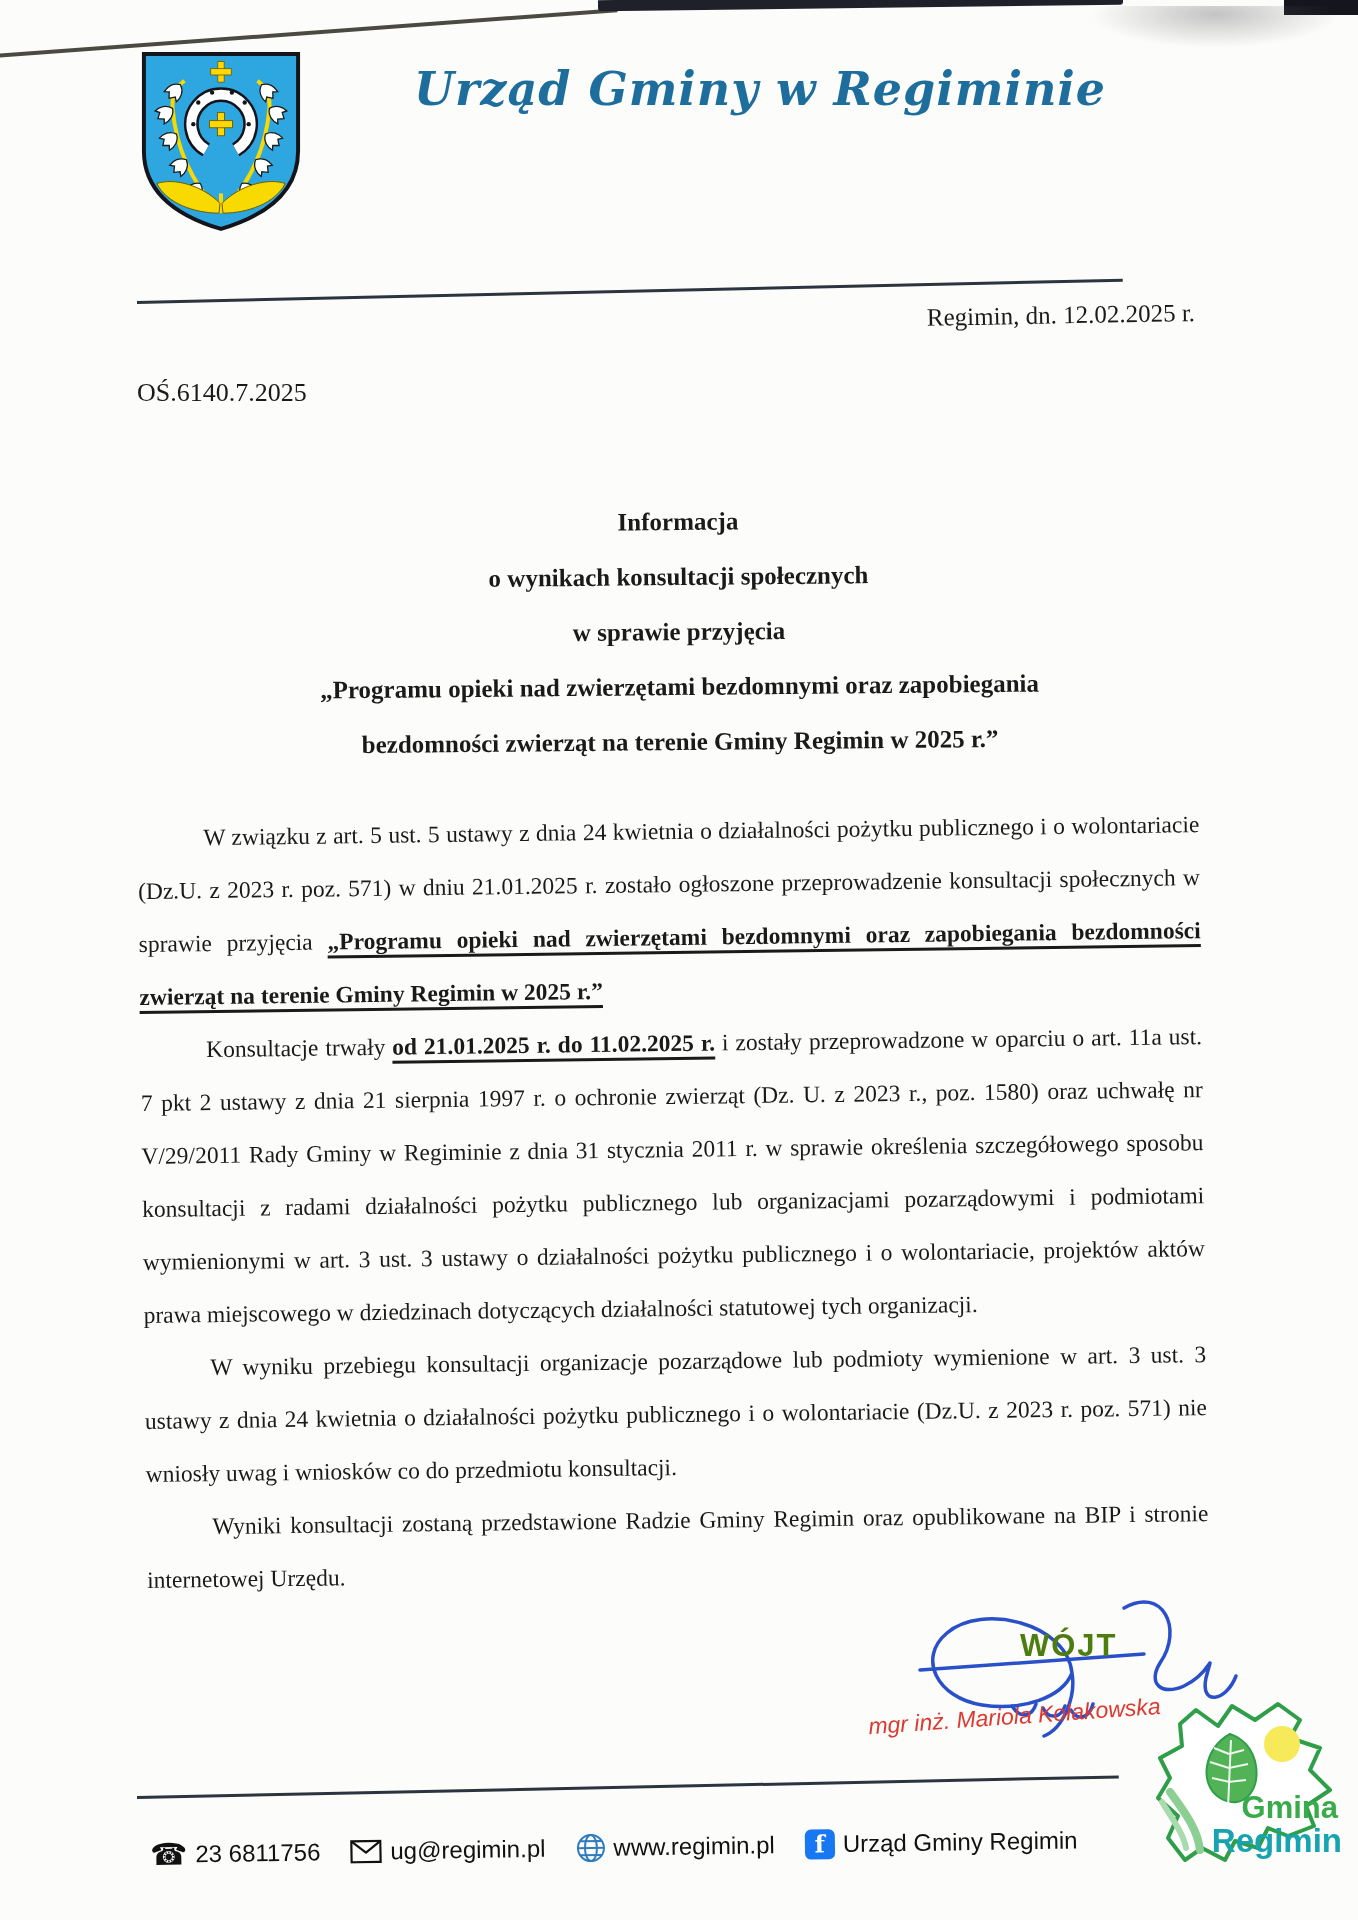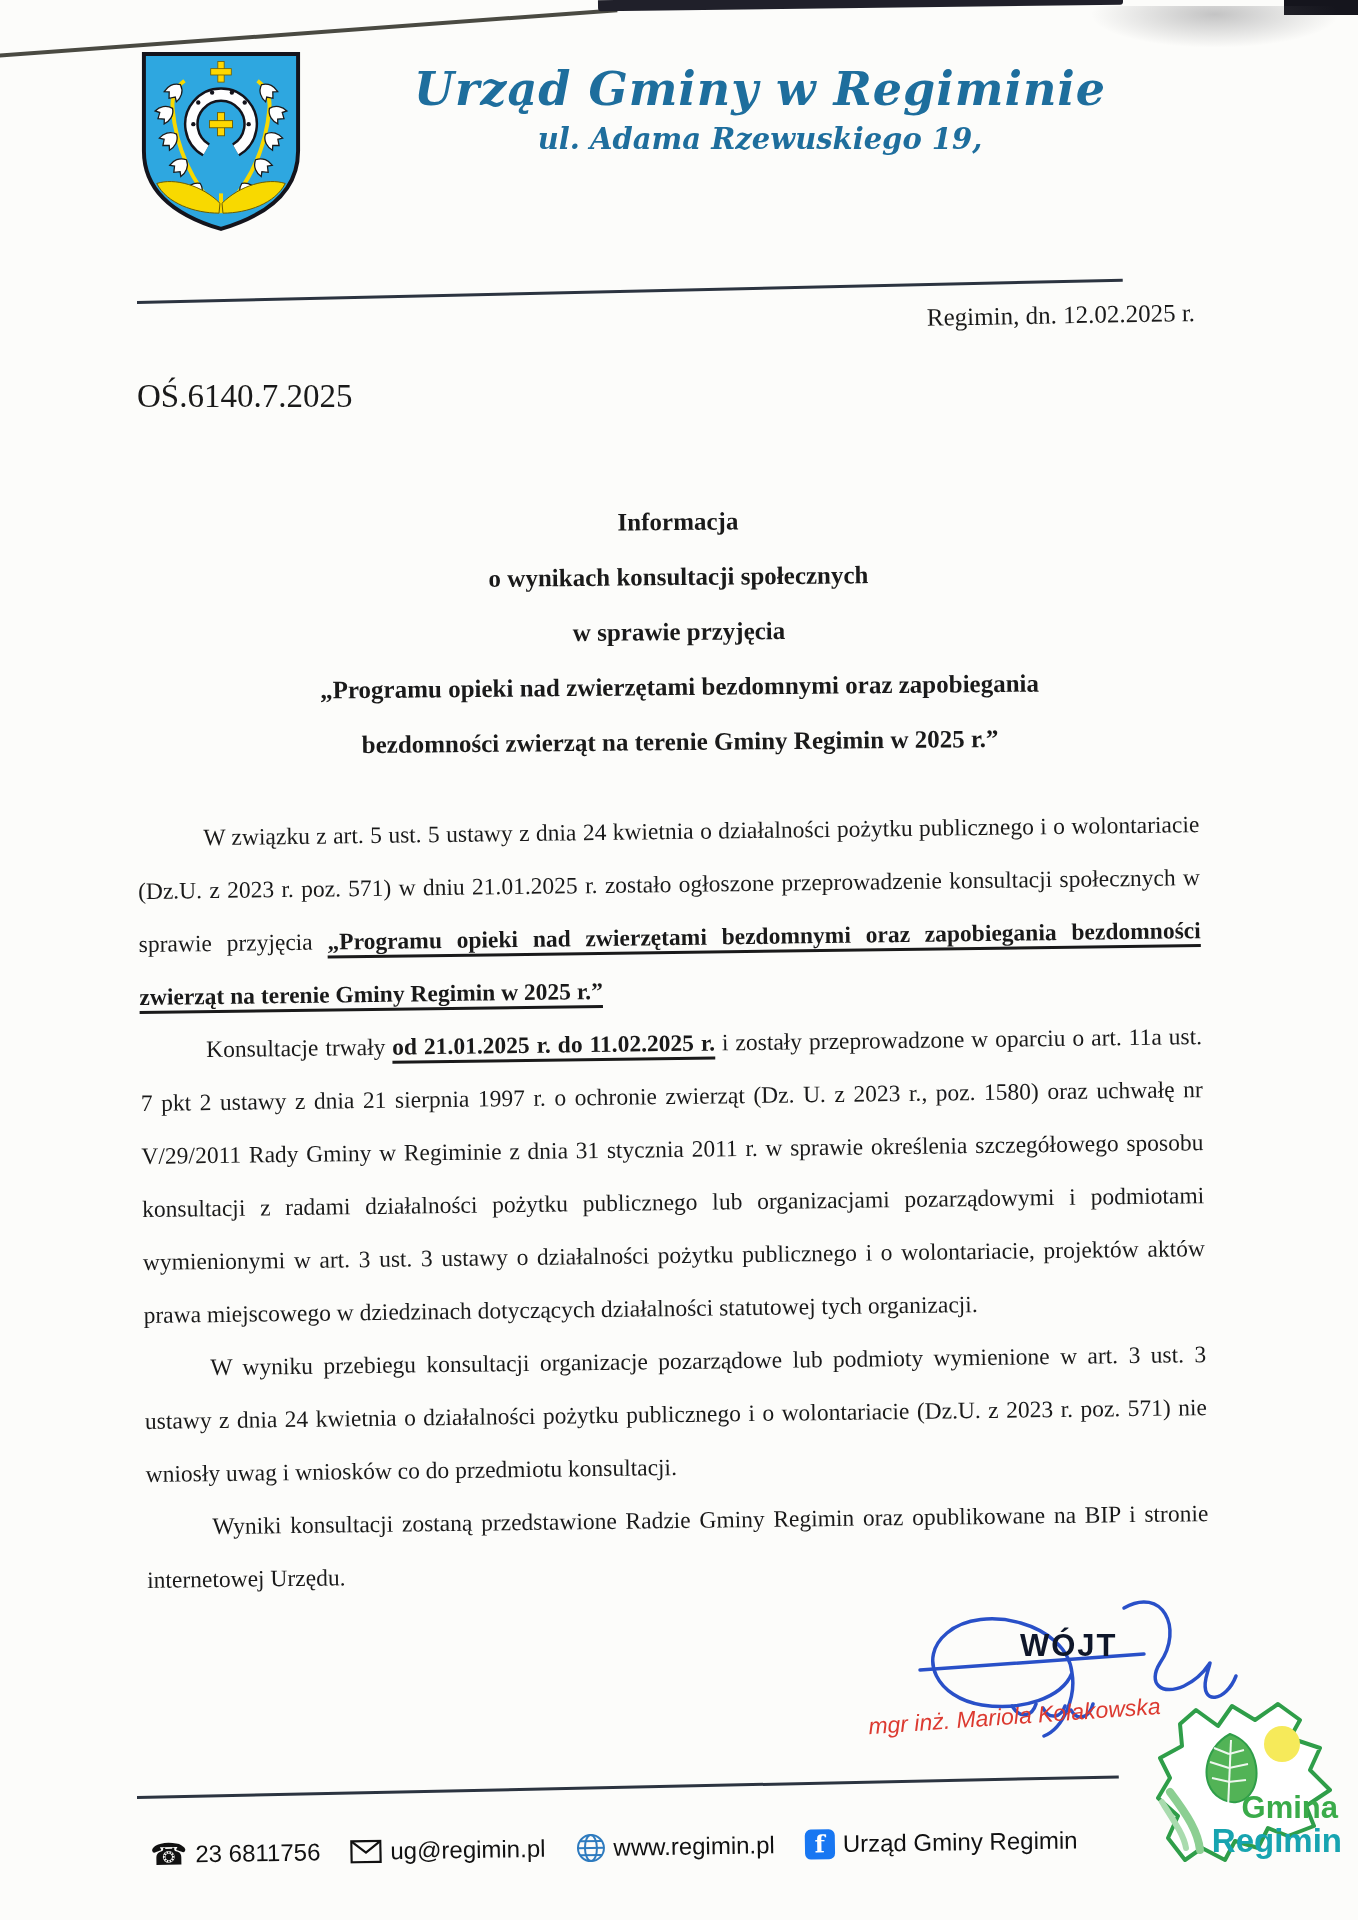--- a/index.html
+++ b/index.html
@@ -20,34 +20,34 @@
   .crest{position:absolute; left:137px; top:47px; width:168px; height:188px;}
   .head-text{position:absolute; left:400px; top:62px; width:720px; text-align:center;
     color:#1e6e9d; font-family:"DejaVu Serif", serif; font-style:italic;}
   .head-text .office{font-size:46px; font-weight:bold; letter-spacing:1px; line-height:1.2;}
   .head-text .addr{font-size:29px; font-weight:bold; line-height:1.55;}
   .rule{position:absolute; height:3px; background:#2c3440; transform-origin:left center;}
   .rule-top{left:137px; top:301px; width:986px; transform:rotate(-1.3deg);}
   .rule-bottom{left:137px; top:1796px; width:982px; transform:rotate(-1.2deg);}
   .place-date{position:absolute; left:855px; top:302px; width:340px; text-align:right;
     font-size:25px; transform:rotate(-1deg);}
-  .ref-number{position:absolute; left:137px; top:378px; font-size:33px;}
+  .ref-number{position:absolute; left:137px; top:378px; font-size:26px;}
   
   .doc-title{position:absolute; left:149px; top:494px; width:1060px; text-align:center;
     font-weight:bold; font-size:25px; line-height:55px; transform:rotate(-0.55deg);}
   
   .body-text{position:absolute; left:137px; top:812px; width:1062px;
     font-size:23.5px; line-height:53px; text-align:justify;
     transform:rotate(-0.75deg); transform-origin:left top;}
   .body-text p{margin:0; text-indent:66px;}
   .body-text b u{text-decoration-thickness:2.5px; text-underline-offset:6px;}
   
   .sig-block{position:absolute; left:862px; top:1578px; width:390px; height:200px;}
   .sig-ink{position:absolute; left:0; top:0;}
-  .stamp-title{position:absolute; left:158px; top:50px; color:#0f172a;
+  .stamp-title{position:absolute; left:158px; top:50px; color:#4d7c0f;
     font-family:"Liberation Sans", sans-serif; font-weight:bold; font-size:31px; letter-spacing:2px;}
   .stamp-name{position:absolute; left:6px; top:122px; width:380px; color:#dc3a30;
     font-family:"Liberation Sans", sans-serif; font-style:italic; font-size:23px;
     transform:rotate(-4deg);}
   
   .footer-contacts{position:absolute; left:150px; top:1840px; display:flex; align-items:center;
     gap:30px; font-family:"Liberation Sans", sans-serif; font-size:24px; color:#111;
     transform:rotate(-0.9deg); transform-origin:left center;}
   .fc-item{display:flex; align-items:center; gap:8px; white-space:nowrap;}
   .phone-glyph{font-size:30px; line-height:1;}
@@ -102,21 +102,20 @@
     <use href="#bell" transform="translate(130,88) rotate(-50)"></use>
     <use href="#bell" transform="translate(120,114) rotate(-45)"></use>
     <use href="#bell" transform="translate(106,138) rotate(-35)"></use>
 
     <path d="M83,168 C58,168 30,158 20,138 C38,132 66,140 84,158 Z" fill="#f8d900" stroke="#6b5a00" stroke-width="1"></path>
     <path d="M87,168 C112,168 140,158 150,138 C132,132 104,140 86,158 Z" fill="#f8d900" stroke="#6b5a00" stroke-width="1"></path>
   </svg>
 
   <div class="head-text">
     <div class="office">Urząd Gminy w Regiminie</div>
-    <div class="addr">ul. Adama Rzewuskiego 19,</div>
   </div>
 
   <div class="rule rule-top"></div>
 
   <div class="place-date">Regimin, dn. 12.02.2025 r.</div>
   <div class="ref-number">OŚ.6140.7.2025</div>
 
   <div class="doc-title">
     <div>Informacja</div>
     <div>o wynikach konsultacji społecznych</div>

